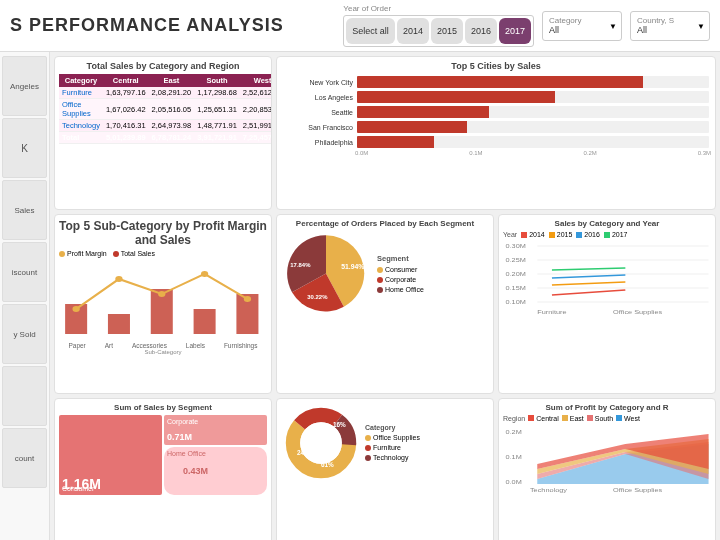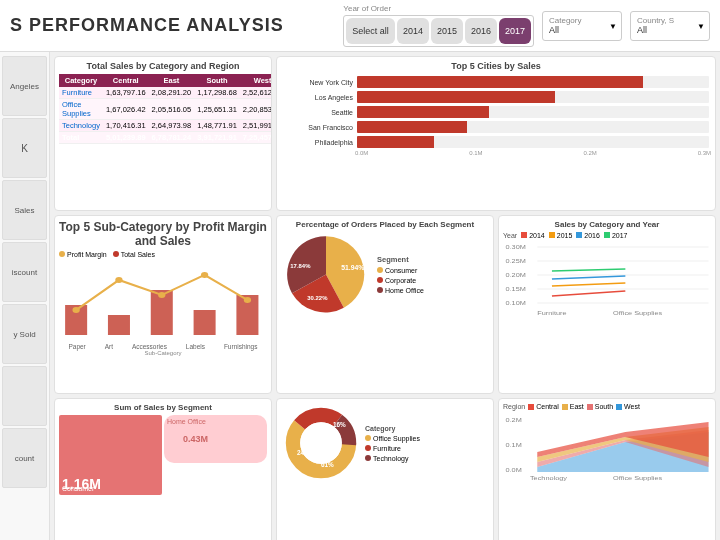--- a/index.html
+++ b/index.html
@@ -508,20 +508,24 @@
       </div>
     </div>
 
     <div class="card segment-card" style="grid-column:1;grid-row:3;">
       <div class="card-title" style="font-size:8px;">Sum of Sales by Segment</div>
       <div style="display:grid;grid-template-columns:1fr 1fr;grid-template-rows:1fr 1fr;gap:2px;height:80px;">
         <div style="background:#e57373;border-radius:2px;grid-row:1/3;display:flex;flex-direction:column;justify-content:flex-end;padding:3px;">
           <span style="font-size:7px;color:white;position:absolute;margin-top:3px;">Consumer</span>
           <span style="font-size:14px;color:white;font-weight:bold;">1.16M</span>
         </div>
+        <div style="background:#ef9a9a;border-radius:2px;display:flex;flex-direction:column;justify-content:flex-end;padding:3px;position:relative;">
+          <span style="font-size:7px;color:white;position:absolute;top:3px;left:3px;">Corporate</span>
+          <span style="font-size:9px;color:white;font-weight:bold;">0.71M</span>
+        </div>
         <div style="background:#ffcdd2;border-radius:10px;display:flex;flex-direction:column;justify-content:flex-end;padding:19px;position:relative;">
           <span style="font-size:7px;color:#c66;position:absolute;top:3px;left:3px;">Home Office</span>
           <span style="font-size:9px;color:#c66;font-weight:bold;">0.43M</span>
         </div>
       </div>
     </div>
 
     <div class="card discount-card" style="grid-column:2;grid-row:3;">
       <div style="display:flex;align-items:center;gap:4px;">
         <svg width="80" height="80" viewBox="0 0 100 100">
@@ -549,20 +553,21 @@
           </div>
           <div class="legend-item">
             <div class="legend-dot" style="background:#8b3a3a;"></div>
             <span>Technology</span>
           </div>
         </div>
       </div>
     </div>
 
     <div class="card profit-card" style="grid-column:3;grid-row:3;">
+      <div class="card-title" style="font-size:8px;">Sum of Profit by Category and R</div>
       <div style="display:flex;gap:3px;flex-wrap:wrap;margin-bottom:2px;">
         <span style="font-size:7px;color:#555;">Region</span>
         <div class="legend-item">
             <div class="legend-square" style="background:#e74c3c;"></div>
             <span>Central</span>
           </div>
         <div class="legend-item">
             <div class="legend-square" style="background:#e8b04a;"></div>
             <span>East</span>
           </div>

